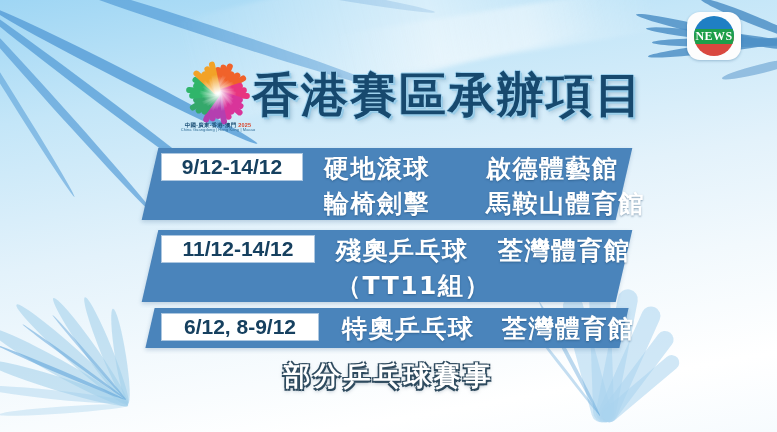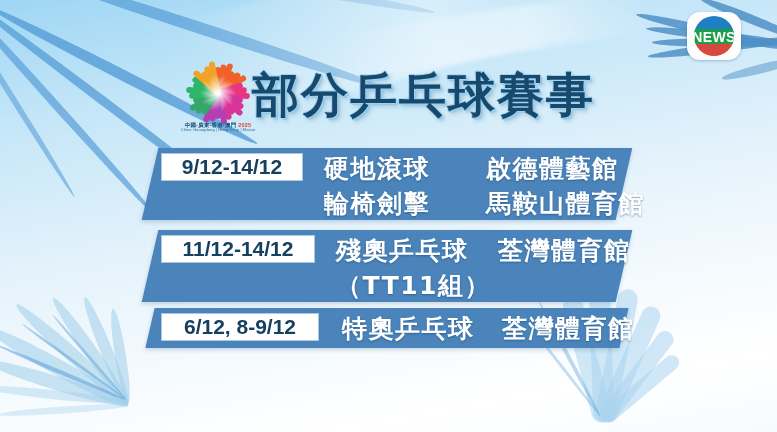--- a/index.html
+++ b/index.html
@@ -91,22 +91,22 @@
     position:absolute;left:7px;top:4px;width:40px;height:40px;border-radius:50%;
     background:linear-gradient(180deg,#1f7fc4 0%,#1f7fc4 49%,#d9483f 51%,#d9483f 100%);
     overflow:hidden;
   }
   #news-band{
     position:absolute;left:-2px;top:13px;width:44px;height:15px;
     background:#1d9f4a;
     display:flex;align-items:center;justify-content:center;
   }
   #news-band span{
-    color:#ffffff;font-size:14px;font-weight:bold;letter-spacing:.4px;
-    font-family:Liberation Sans, sans-serif;
+    color:#ffffff;font-size:12px;font-weight:bold;letter-spacing:.4px;
+    font-family:Liberation Serif, serif;
   }
   #news-cn{
     position:absolute;left:0;top:50px;width:108px;text-align:center;
     color:rgba(255,255,255,.72);font-size:17px;font-weight:bold;letter-spacing:1px;
     text-shadow:0 1px 2px rgba(40,110,160,.35);
     white-space:nowrap;
   }
 
   
   .row{
@@ -244,21 +244,21 @@
         </div>
       <div id="logo-wordmark">
         <div class="cn">
           <span>中國·廣東·香港·澳門</span>
           <span class="yr">2025</span>
         </div>
         <div class="en">China Guangdong | Hong Kong | Macao</div>
       </div>
     </div>
 
-    <div id="page-title">部分乒乓球賽事</div>
+    <div id="page-title">香港賽區承辦項目</div>
   </div>
 
   <div id="news-logo">
     <div id="news-mark">
       <div id="news-disc">
         <div id="news-band">
           <span>NEWS</span>
         </div>
       </div>
     </div>
@@ -290,14 +290,15 @@
   <div class="row" id="row3">
     <div class="row-inner">
       <div class="date-badge" id="badge3">
         <span>6/12, 8-9/12</span>
       </div>
       <div class="cell" style="left:192px;top:4px;">特奧乒乓球</div>
       <div class="cell" style="left:352px;top:4px;">荃灣體育館</div>
     </div>
   </div>
 
+  <div id="caption">部分乒乓球賽事</div>
 
 </div>
 
 </body></html>

